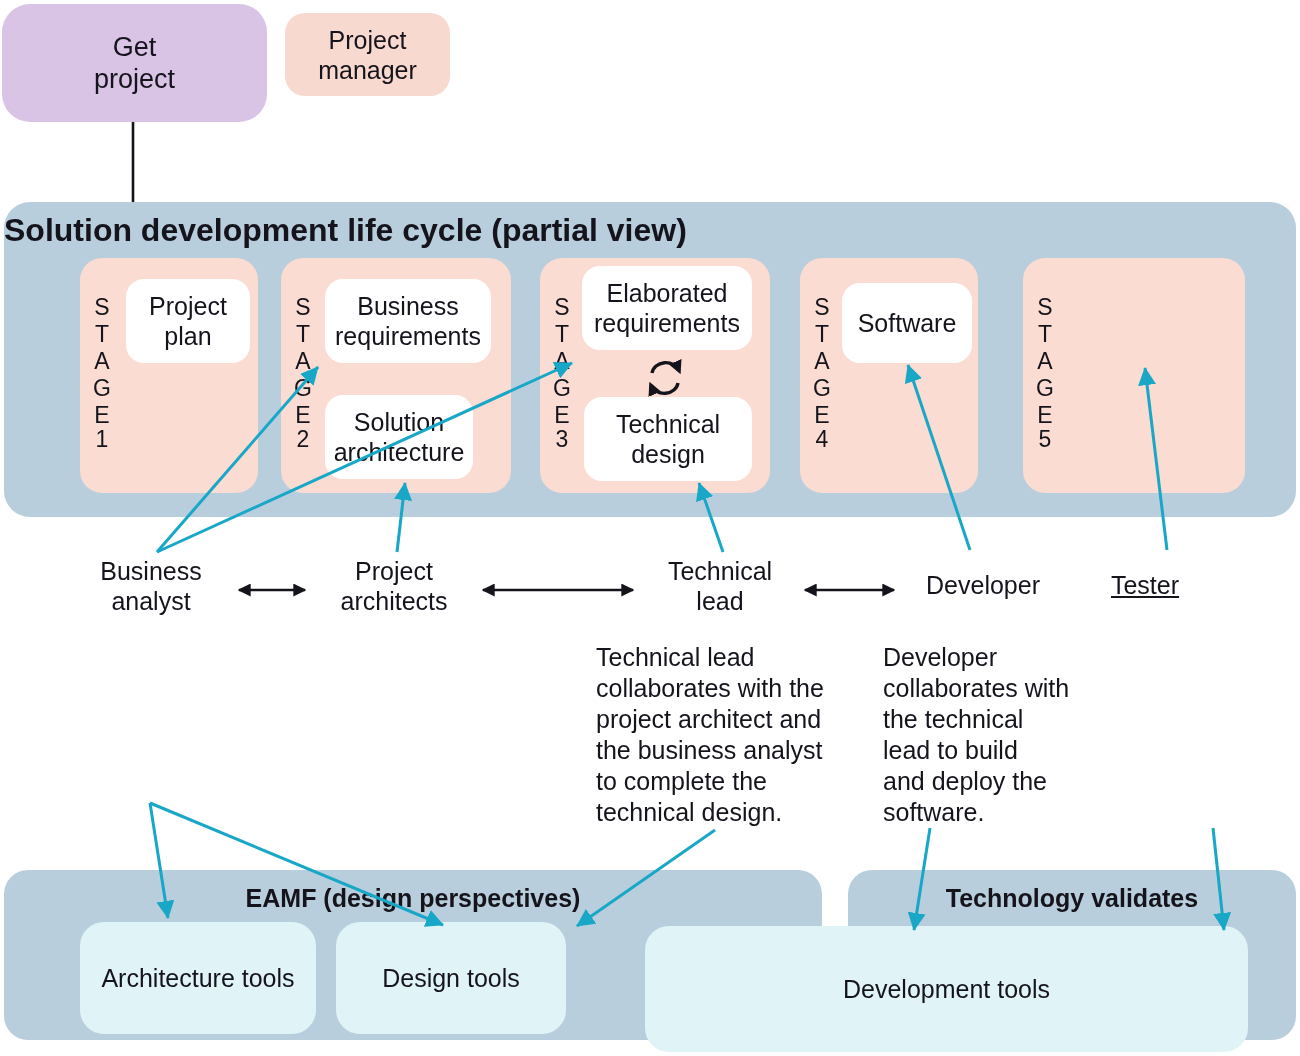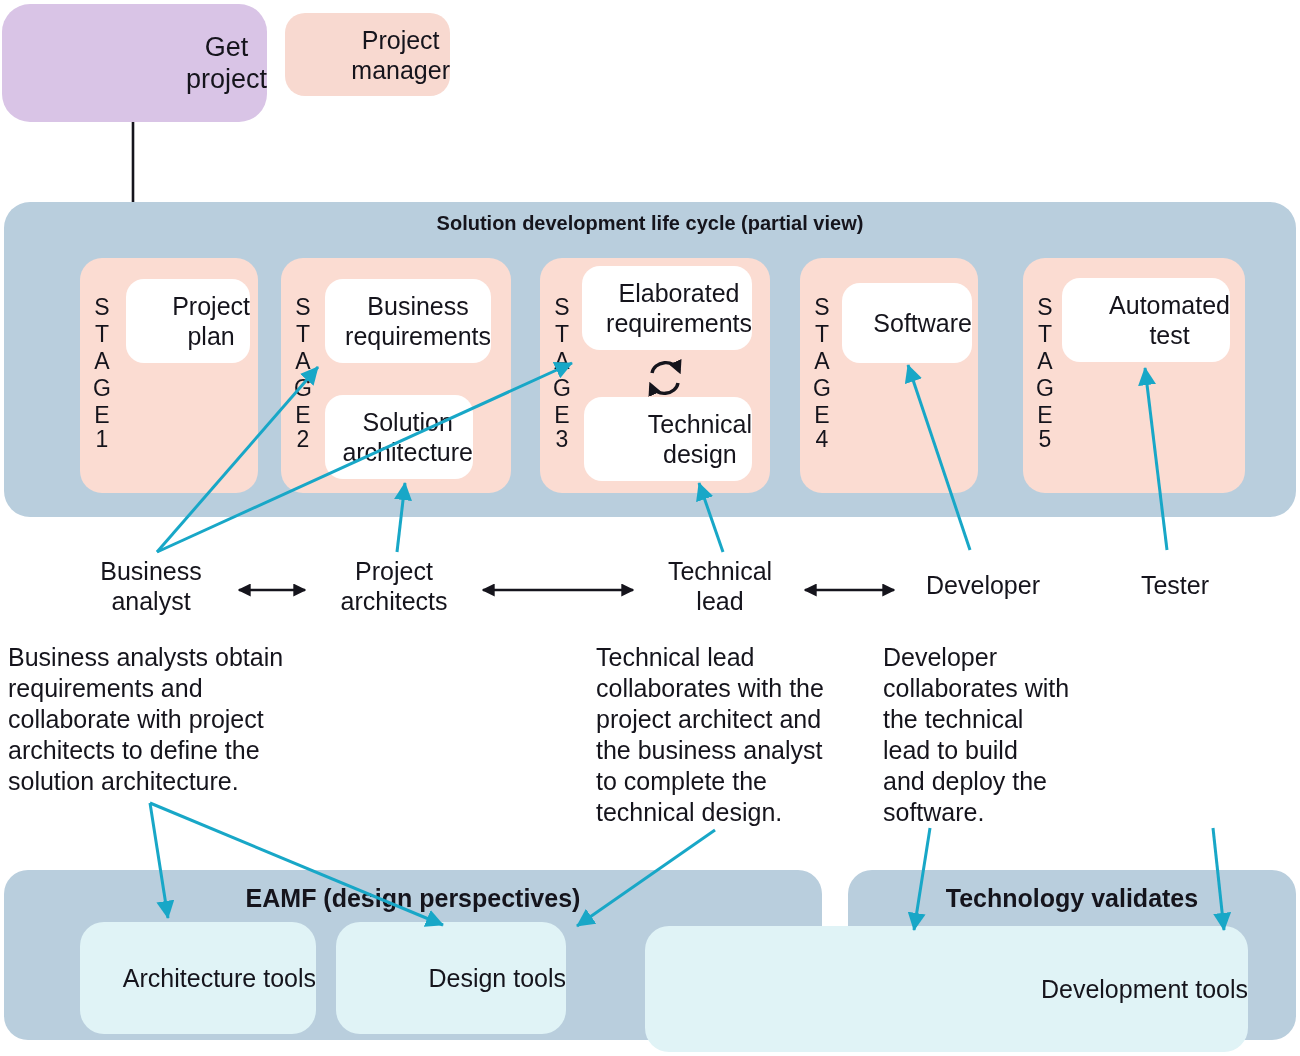--- a/index.html
+++ b/index.html
@@ -2,32 +2,32 @@
 <html><head>
 <meta charset="utf-8">
 <style>
   html,body{margin:0;padding:0;background:#ffffff;}
   #canvas{
     position:relative;width:1300px;height:1056px;overflow:hidden;
     font-family:"Liberation Sans",sans-serif;color:#15141c;background:#ffffff;
   }
   .pre{white-space:pre-line;}
   .abs{position:absolute;}
-  .center{display:flex;align-items:center;justify-content:flex-end;text-align:center;}
+  .center{display:flex;align-items:center;justify-content:center;text-align:center;}
 
   
   .node-get{left:2px;top:4px;width:265px;height:118px;background:#d9c4e6;border-radius:28px;
     font-size:27px;line-height:32px;}
   .node-pm{left:285px;top:13px;width:165px;height:83px;background:#f8d9d0;border-radius:20px;
     font-size:25px;line-height:30px;}
 
   
   .lifecycle{left:4px;top:202px;width:1292px;height:315px;background:#b9cedd;border-radius:26px;}
-  .lc-title{position:absolute;left:0;top:10px;width:100%;text-align:center;
-    font-size:20px;font-weight:bold;}
+  .lc-title{position:absolute;left:0;top:10px;width:100%;text-align:left;
+    font-size:32px;font-weight:bold;}
   .stage{position:absolute;top:56px;height:235px;background:#fbdcd2;border-radius:22px;}
   .stage-letters{position:absolute;left:8px;top:36px;width:28px;text-align:center;
     font-size:23px;line-height:27px;}
   .stage-number{position:absolute;left:8px;top:168px;width:28px;text-align:center;font-size:23px;}
   .wbox{position:absolute;background:#ffffff;border-radius:18px;
     font-size:25px;line-height:30px;}
 
   
   .role{font-size:25px;line-height:30px;text-align:center;}
 
@@ -139,41 +139,32 @@
       </div>
     </div>
 
     <div class="stage" style="left:1019px;width:222px;">
       <div class="stage-letters pre">S
 T
 A
 G
 E</div>
       <div class="stage-number">5</div>
-      <div class="wbox center" style="left:39px;top:20px;width:168px;height:84px;">
-        <span class="pre">Automated
-test</span>
-      </div>
     </div>
   </div>
 
   <div class="abs role pre" style="left:65px;top:556px;width:172px;">Business
 analyst</div>
   <div class="abs role pre" style="left:308px;top:556px;width:172px;">Project
 architects</div>
   <div class="abs role pre" style="left:634px;top:556px;width:172px;">Technical
 lead</div>
   <div class="abs role pre" style="left:898px;top:570px;width:170px;">Developer</div>
-  <div class="abs role pre" style="left:1100px;top:570px;width:150px;">Tester</div>
-
-  <div class="abs desc pre" style="left:8px;top:642px;width:330px;">Business analysts obtain
-requirements and
-collaborate with project
-architects to define the
-solution architecture.</div>
+  <div class="abs role pre" style="left:1070px;top:570px;width:150px;text-decoration:underline;">Tester</div>
+
   <div class="abs desc pre" style="left:596px;top:642px;width:270px;">Technical lead
 collaborates with the
 project architect and
 the business analyst
 to complete the
 technical design.</div>
   <div class="abs desc pre" style="left:883px;top:642px;width:230px;">Developer
 collaborates with
 the technical
 lead to build

